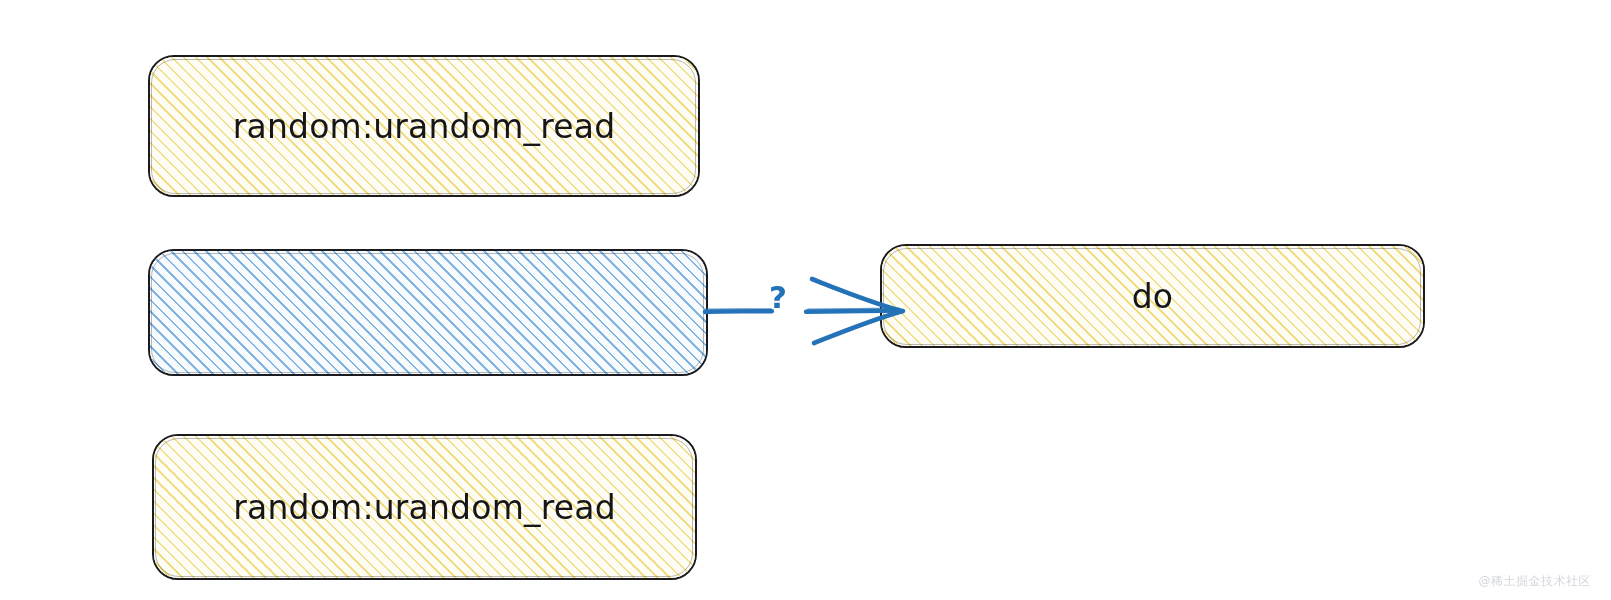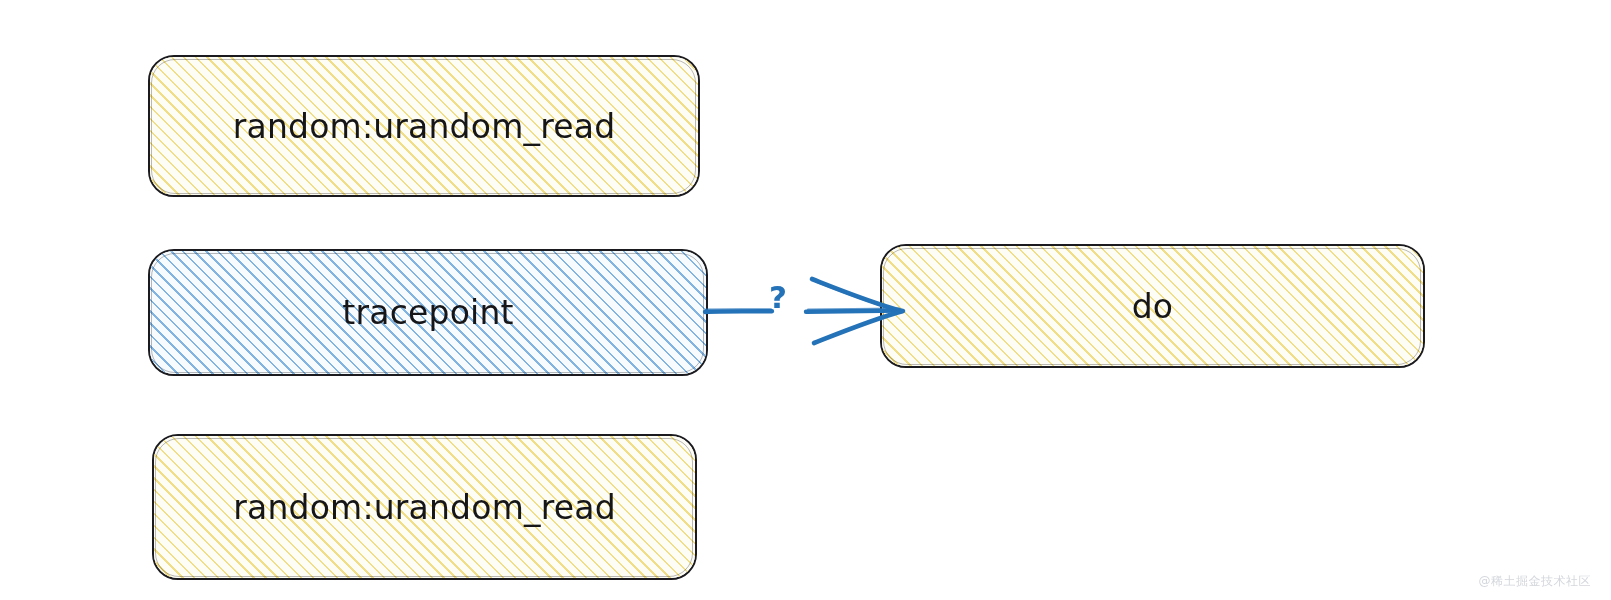--- a/index.html
+++ b/index.html
@@ -88,21 +88,21 @@
     bottom: 1px;
     border: 1.1px solid rgba(27, 27, 31, 0.30);
     border-radius: 24px;
     z-index: 2;
     pointer-events: none;
   }
 
   
   #node-urandom-top   { left: 148px; top: 55px;  width: 552px; height: 142px; }
   #node-tracepoint    { left: 148px; top: 249px; width: 560px; height: 127px; }
-  #node-do            { left: 880px; top: 244px; width: 545px; height: 124px; }
+  #node-do            { left: 880px; top: 244px; width: 545px; height: 104px; }
   #node-urandom-bot   { left: 152px; top: 434px; width: 545px; height: 146px; }
 
   
   #connector {
     position: absolute;
     left: 700px;
     top: 255px;
     width: 215px;
     height: 110px;
     z-index: 5;
@@ -137,21 +137,20 @@
 
 <div id="canvas">
 
   <div class="node fill-yellow" id="node-urandom-top">
     <div class="hatch"></div>
     <div class="label">random:urandom_read</div>
   </div>
 
   <div class="node fill-blue" id="node-tracepoint">
     <div class="hatch"></div>
-    <div class="label">tracepoint</div>
   </div>
 
   <div class="node fill-yellow" id="node-do">
     <div class="hatch"></div>
     <div class="label">do</div>
   </div>
 
   <div class="node fill-yellow" id="node-urandom-bot">
     <div class="hatch"></div>
     <div class="label">random:urandom_read</div>

